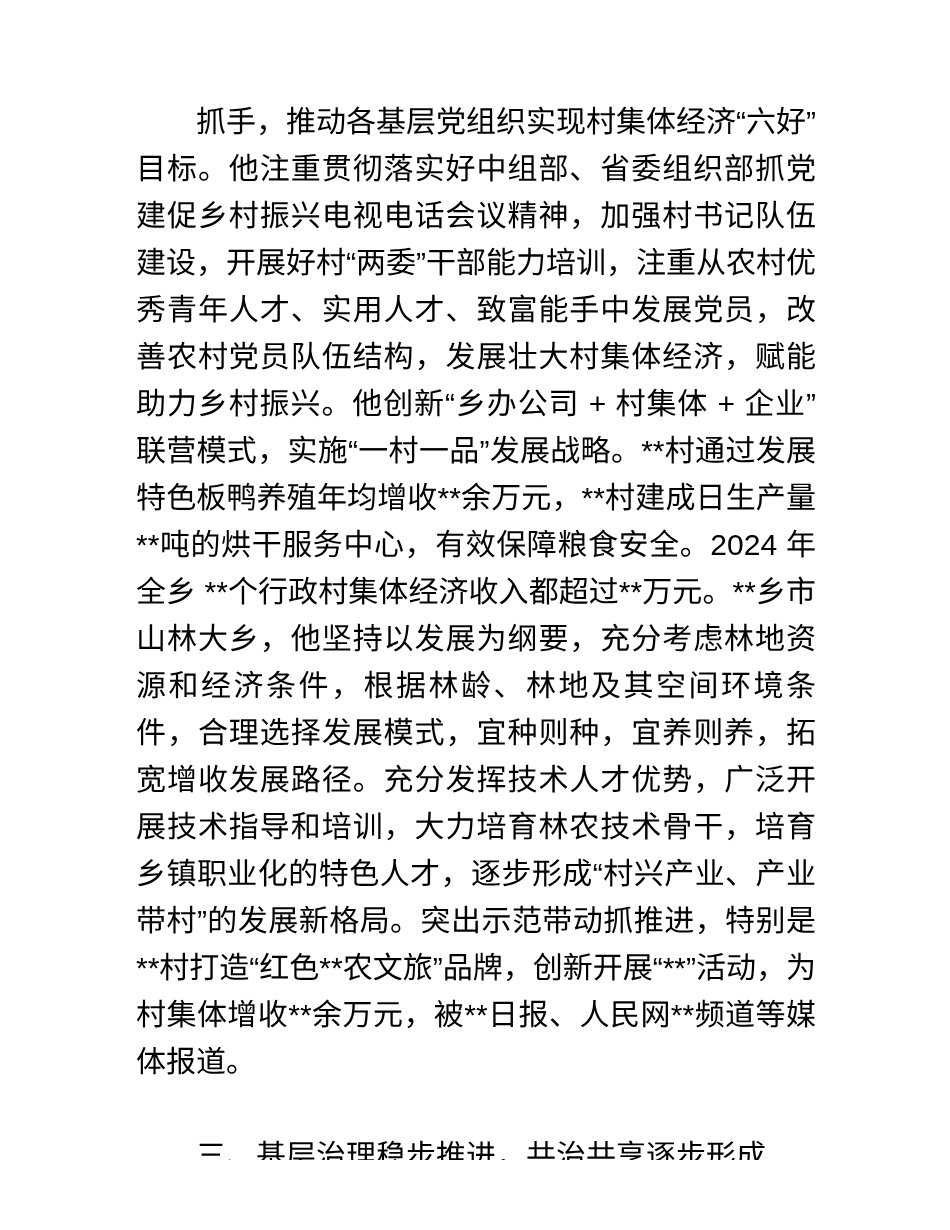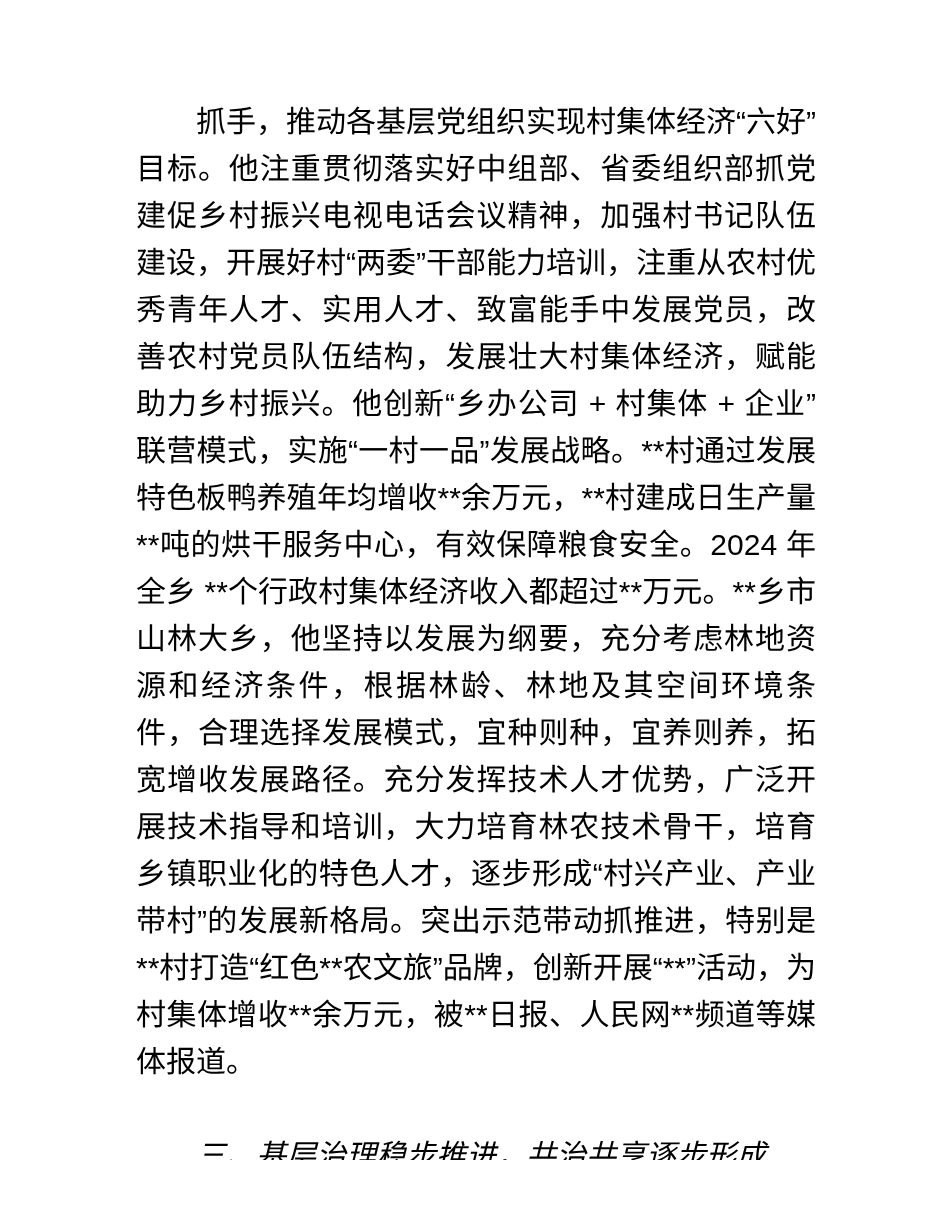--- a/index.html
+++ b/index.html
@@ -48,21 +48,20 @@
 
   .heading {
     font-size: 30px;
     line-height: 47px;
     text-indent: 60px;
     margin: 0;
     font-weight: 400;
     color: #000000;
     text-align: left;
     white-space: nowrap;
-    font-style: italic;
   }
 
   
   .gap-heading { height: 47px; }
   .gap-after-heading { height: 0px; }
 
 </style>
 </head>
 <body>
 

